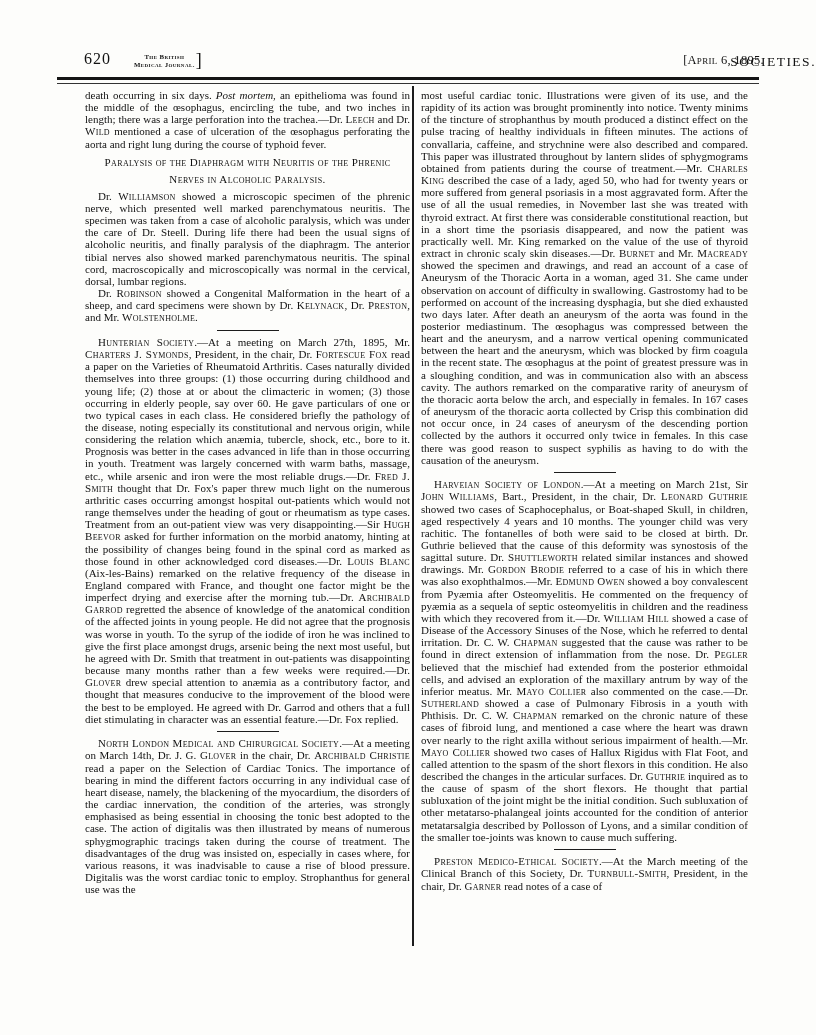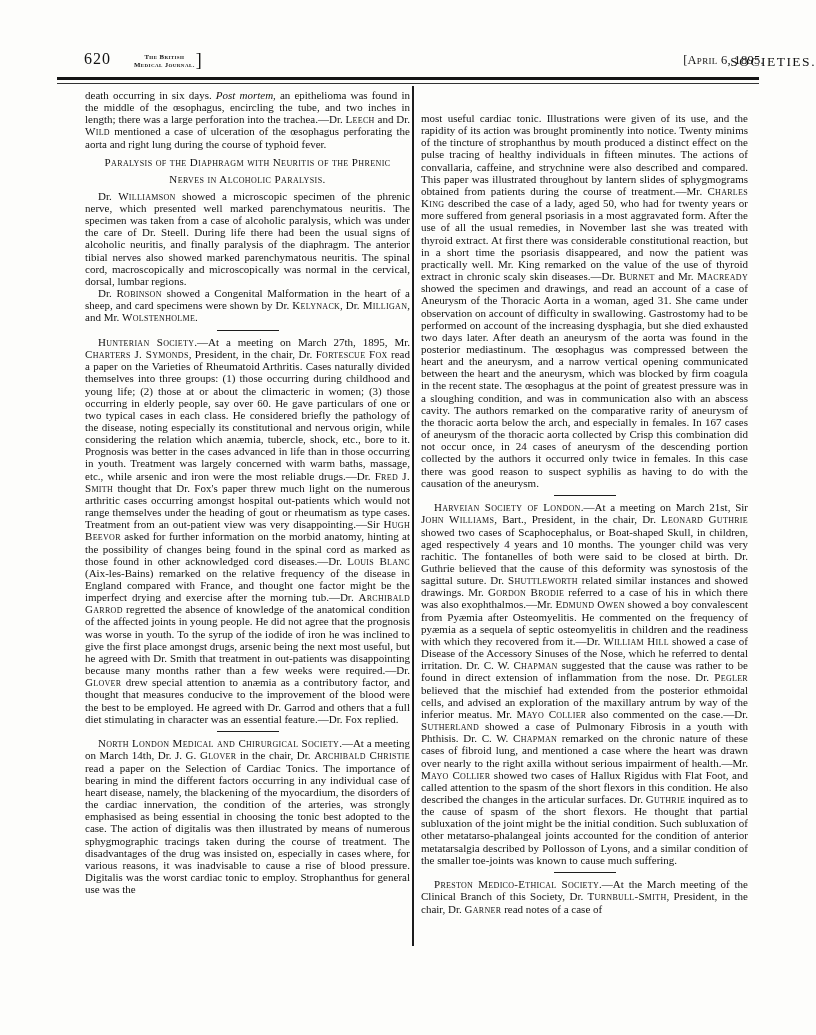--- a/index.html
+++ b/index.html
@@ -47,21 +47,21 @@
     width: 1.5px; height: 860px; background: #1c1c1c;
   }
 
   
   .col {
     position: absolute; top: 89px;
     font-size: 11px; line-height: 12.15px;
     text-align: justify;
   }
   .col-left  { left: 85px;  width: 325px; }
-  .col-right { left: 421px; width: 327px; margin-top: 23px; }
+  .col-right { left: 421px; width: 327px; }
   .col p { margin: 0; text-indent: 13px; }
   .col p.noindent { text-indent: 0; }
   .heading {
     margin: 4px 8px 2px 8px;
     font-size: 11px; line-height: 17px;
     font-weight: normal; font-variant: small-caps;
     letter-spacing: 0.4px; text-align: center;
     text-indent: 0;
   }
   .srule {
@@ -91,21 +91,21 @@
   <div class="head-date"><span>[</span><span class="sc">April 6, 1895.</span></div>
 
   <div class="rule-thick"></div>
   <div class="rule-thin"></div>
   <div class="column-divider"></div>
 
   <section class="col col-left">
     <p class="noindent">death occurring in six days. <em>Post mortem</em>, an epithelioma was found in the middle of the œsophagus, encircling the tube, and two inches in length; there was a large perforation into the trachea.—Dr. <span class="sc">Leech</span> and Dr. <span class="sc">Wild</span> mentioned a case of ulceration of the œsophagus perforating the aorta and right lung during the course of typhoid fever.</p>
     <h3 class="heading">Paralysis of the Diaphragm with Neuritis of the Phrenic Nerves in Alcoholic Paralysis.</h3>
     <p>Dr. <span class="sc">Williamson</span> showed a microscopic specimen of the phrenic nerve, which presented well marked parenchymatous neuritis. The specimen was taken from a case of alcoholic paralysis, which was under the care of Dr. Steell. During life there had been the usual signs of alcoholic neuritis, and finally paralysis of the diaphragm. The anterior tibial nerves also showed marked parenchymatous neuritis. The spinal cord, macroscopically and microscopically was normal in the cervical, dorsal, lumbar regions.</p>
-    <p>Dr. <span class="sc">Robinson</span> showed a Congenital Malformation in the heart of a sheep, and card specimens were shown by Dr. <span class="sc">Kelynack</span>, Dr. <span class="sc">Milligan</span>, and Mr. <span class="sc">Wolstenholme</span>.</p>
+    <p>Dr. <span class="sc">Robinson</span> showed a Congenital Malformation in the heart of a sheep, and card specimens were shown by Dr. <span class="sc">Kelynack</span>, Dr. <span class="sc">Preston</span>, and Mr. <span class="sc">Wolstenholme</span>.</p>
     <div class="srule"></div>
     <p><span class="sc">Hunterian Society</span>.—At a meeting on March 27th, 1895, Mr. <span class="sc">Charters J. Symonds</span>, President, in the chair, Dr. <span class="sc">Fortescue Fox</span> read a paper on the Varieties of Rheumatoid Arthritis. Cases naturally divided themselves into three groups: (1) those occurring during childhood and young life; (2) those at or about the climacteric in women; (3) those occurring in elderly people, say over 60. He gave particulars of one or two typical cases in each class. He considered briefly the pathology of the disease, noting especially its constitutional and nervous origin, while considering the relation which anæmia, tubercle, shock, etc., bore to it. Prognosis was better in the cases advanced in life than in those occurring in youth. Treatment was largely concerned with warm baths, massage, etc., while arsenic and iron were the most reliable drugs.—Dr. <span class="sc">Fred J. Smith</span> thought that Dr. Fox's paper threw much light on the numerous arthritic cases occurring amongst hospital out-patients which would not range themselves under the heading of gout or rheumatism as type cases. Treatment from an out-patient view was very disappointing.—Sir <span class="sc">Hugh Beevor</span> asked for further information on the morbid anatomy, hinting at the possibility of changes being found in the spinal cord as marked as those found in other acknowledged cord diseases.—Dr. <span class="sc">Louis Blanc</span> (Aix-les-Bains) remarked on the relative frequency of the disease in England compared with France, and thought one factor might be the imperfect drying and exercise after the morning tub.—Dr. <span class="sc">Archibald Garrod</span> regretted the absence of knowledge of the anatomical condition of the affected joints in young people. He did not agree that the prognosis was worse in youth. To the syrup of the iodide of iron he was inclined to give the first place amongst drugs, arsenic being the next most useful, but he agreed with Dr. Smith that treatment in out-patients was disappointing because many months rather than a few weeks were required.—Dr. <span class="sc">Glover</span> drew special attention to anæmia as a contributory factor, and thought that measures conducive to the improvement of the blood were the best to be employed. He agreed with Dr. Garrod and others that a full diet stimulating in character was an essential feature.—Dr. Fox replied.</p>
     <div class="srule"></div>
     <p><span class="sc">North London Medical and Chirurgical Society</span>.—At a meeting on March 14th, Dr. J. G. <span class="sc">Glover</span> in the chair, Dr. <span class="sc">Archibald Christie</span> read a paper on the Selection of Cardiac Tonics. The importance of bearing in mind the different factors occurring in any individual case of heart disease, namely, the blackening of the myocardium, the disorders of the cardiac innervation, the condition of the arteries, was strongly emphasised as being essential in choosing the tonic best adopted to the case. The action of digitalis was then illustrated by means of numerous sphygmographic tracings taken during the course of treatment. The disadvantages of the drug was insisted on, especially in cases where, for various reasons, it was inadvisable to cause a rise of blood pressure. Digitalis was the worst cardiac tonic to employ. Strophanthus for general use was the</p>
   </section>
 
   <section class="col col-right">
     <p class="noindent">most useful cardiac tonic. Illustrations were given of its use, and the rapidity of its action was brought prominently into notice. Twenty minims of the tincture of strophanthus by mouth produced a distinct effect on the pulse tracing of healthy individuals in fifteen minutes. The actions of convallaria, caffeine, and strychnine were also described and compared. This paper was illustrated throughout by lantern slides of sphygmograms obtained from patients during the course of treatment.—Mr. <span class="sc">Charles King</span> described the case of a lady, aged 50, who had for twenty years or more suffered from general psoriasis in a most aggravated form. After the use of all the usual remedies, in November last she was treated with thyroid extract. At first there was considerable constitutional reaction, but in a short time the psoriasis disappeared, and now the patient was practically well. Mr. King remarked on the value of the use of thyroid extract in chronic scaly skin diseases.—Dr. <span class="sc">Burnet</span> and Mr. <span class="sc">Macready</span> showed the specimen and drawings, and read an account of a case of Aneurysm of the Thoracic Aorta in a woman, aged 31. She came under observation on account of difficulty in swallowing. Gastrostomy had to be performed on account of the increasing dysphagia, but she died exhausted two days later. After death an aneurysm of the aorta was found in the posterior mediastinum. The œsophagus was compressed between the heart and the aneurysm, and a narrow vertical opening communicated between the heart and the aneurysm, which was blocked by firm coagula in the recent state. The œsophagus at the point of greatest pressure was in a sloughing condition, and was in communication also with an abscess cavity. The authors remarked on the comparative rarity of aneurysm of the thoracic aorta below the arch, and especially in females. In 167 cases of aneurysm of the thoracic aorta collected by Crisp this combination did not occur once, in 24 cases of aneurysm of the descending portion collected by the authors it occurred only twice in females. In this case there was good reason to suspect syphilis as having to do with the causation of the aneurysm.</p>
     <div class="srule"></div>
     <p><span class="sc">Harveian Society of London</span>.—At a meeting on March 21st, Sir <span class="sc">John Williams</span>, Bart., President, in the chair, Dr. <span class="sc">Leonard Guthrie</span> showed two cases of Scaphocephalus, or Boat-shaped Skull, in children, aged respectively 4 years and 10 months. The younger child was very rachitic. The fontanelles of both were said to be closed at birth. Dr. Guthrie believed that the cause of this deformity was synostosis of the sagittal suture. Dr. <span class="sc">Shuttleworth</span> related similar instances and showed drawings. Mr. <span class="sc">Gordon Brodie</span> referred to a case of his in which there was also exophthalmos.—Mr. <span class="sc">Edmund Owen</span> showed a boy convalescent from Pyæmia after Osteomyelitis. He commented on the frequency of pyæmia as a sequela of septic osteomyelitis in children and the readiness with which they recovered from it.—Dr. <span class="sc">William Hill</span> showed a case of Disease of the Accessory Sinuses of the Nose, which he referred to dental irritation. Dr. C. W. <span class="sc">Chapman</span> suggested that the cause was rather to be found in direct extension of inflammation from the nose. Dr. <span class="sc">Pegler</span> believed that the mischief had extended from the posterior ethmoidal cells, and advised an exploration of the maxillary antrum by way of the inferior meatus. Mr. <span class="sc">Mayo Collier</span> also commented on the case.—Dr. <span class="sc">Sutherland</span> showed a case of Pulmonary Fibrosis in a youth with Phthisis. Dr. C. W. <span class="sc">Chapman</span> remarked on the chronic nature of these cases of fibroid lung, and mentioned a case where the heart was drawn over nearly to the right axilla without serious impairment of health.—Mr. <span class="sc">Mayo Collier</span> showed two cases of Hallux Rigidus with Flat Foot, and called attention to the spasm of the short flexors in this condition. He also described the changes in the articular surfaces. Dr. <span class="sc">Guthrie</span> inquired as to the cause of spasm of the short flexors. He thought that partial subluxation of the joint might be the initial condition. Such subluxation of other metatarso-phalangeal joints accounted for the condition of anterior metatarsalgia described by Pollosson of Lyons, and a similar condition of the smaller toe-joints was known to cause much suffering.</p>

